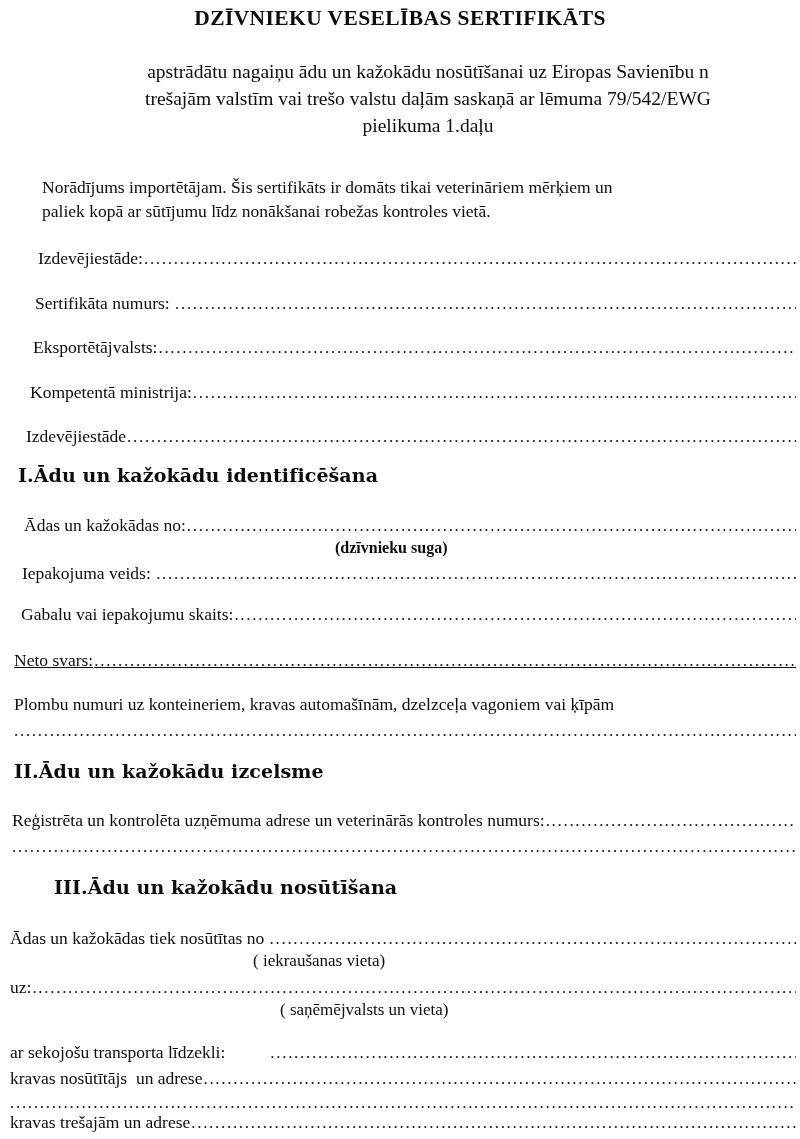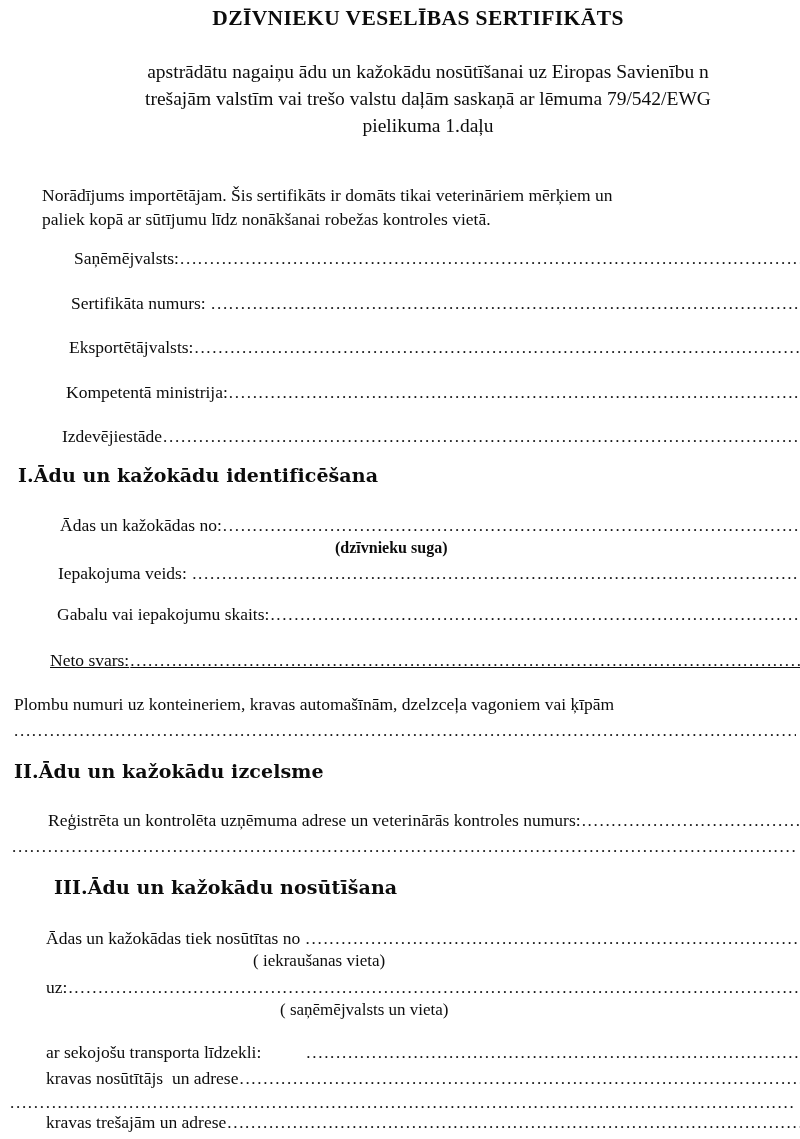--- a/index.html
+++ b/index.html
@@ -14,21 +14,20 @@
     background: #ffffff;
     overflow: hidden;
     font-family: "Liberation Serif", "DejaVu Serif", serif;
     color: #0c0c0c;
   }
 
   
   .abs {
     position: absolute;
     white-space: nowrap;
-    padding-left: 36px;
   }
 
   
   .doc-title {
     left: 0;
     right: 0;
     top: 6px;
     text-align: center;
     font-weight: bold;
     font-size: 21.5px;
@@ -49,21 +48,20 @@
   .intro div { white-space: nowrap; }
 
   
   .note {
     position: absolute;
     top: 175px;
     left: 42px;
     width: 720px;
     font-size: 17.5px;
     line-height: 24px;
-    margin-top: 8px;
   }
   .note div { white-space: nowrap; }
 
   
   .field {
     display: flex;
     align-items: baseline;
     font-size: 17.5px;
   }
   .field .lbl {
@@ -139,21 +137,21 @@
     <div>trešajām valstīm vai trešo valstu daļām saskaņā ar lēmuma 79/542/EWG</div>
     <div>pielikuma 1.daļu</div>
   </div>
 
   <div class="note">
     <div>Norādījums importētājam. Šis sertifikāts ir domāts tikai veterināriem mērķiem un</div>
     <div>paliek kopā ar sūtījumu līdz nonākšanai robežas kontroles vietā.</div>
   </div>
 
   <div class="abs field" style="left:38px; top:248px; width:758px;">
-    <span class="lbl">Saņēmējvalsts:</span>
+    <span class="lbl">Izdevējiestāde:</span>
     <span class="dots"></span>
   </div>
 
   <div class="abs field" style="left:35px; top:293px; width:761px;">
     <span class="lbl">Sertifikāta numurs: </span>
     <span class="dots"></span>
   </div>
 
   <div class="abs field" style="left:33px; top:337px; width:763px;">
     <span class="lbl">Eksportētājvalsts:</span>

